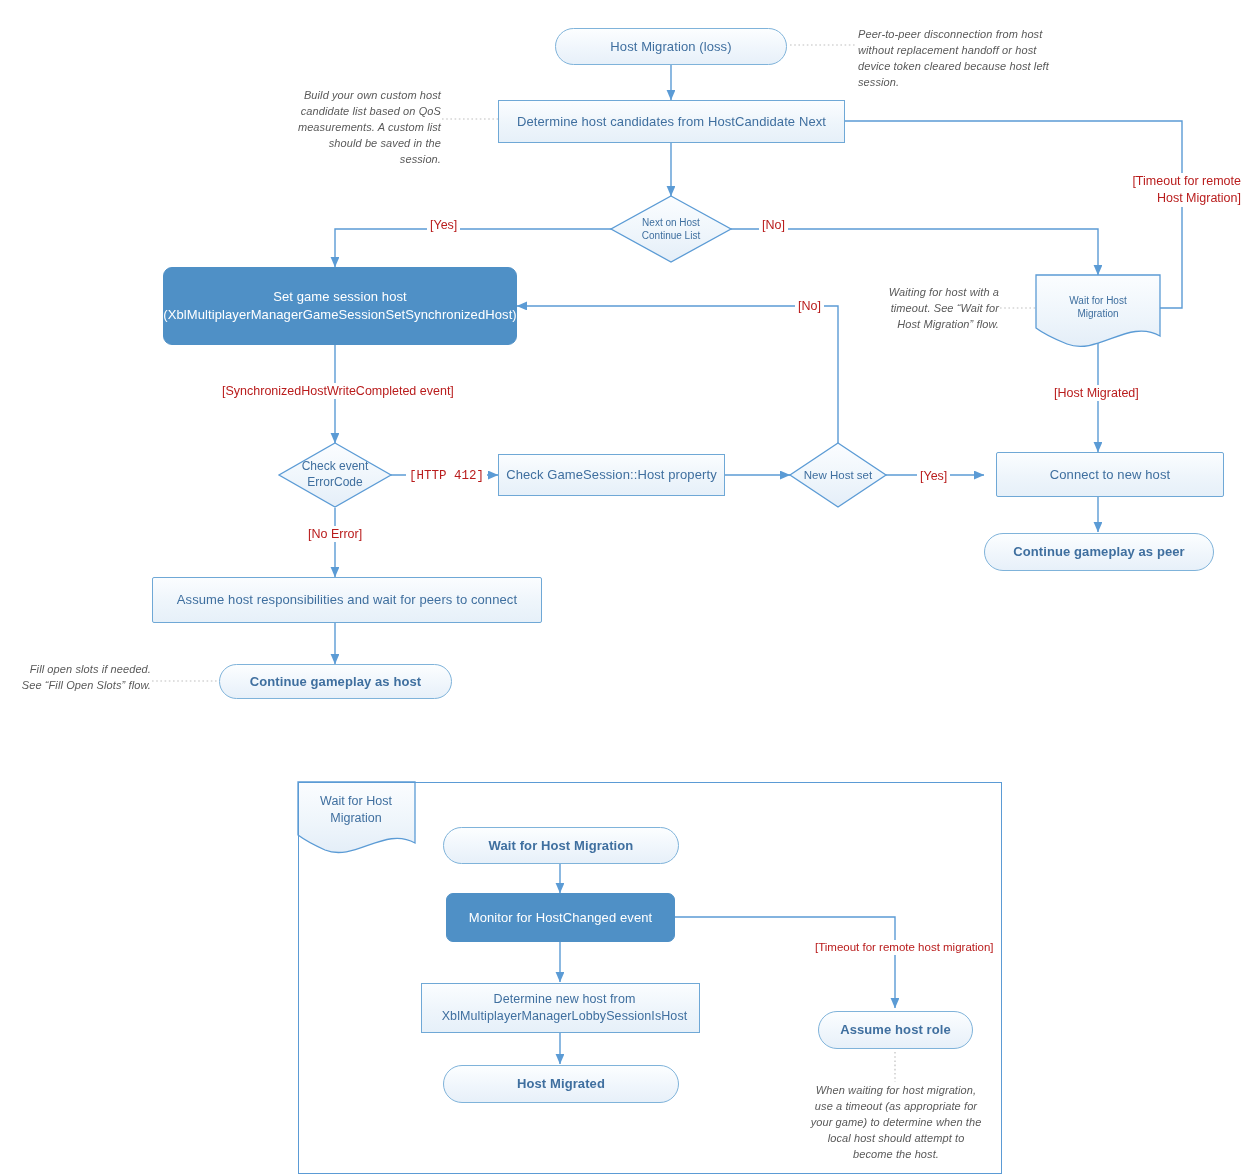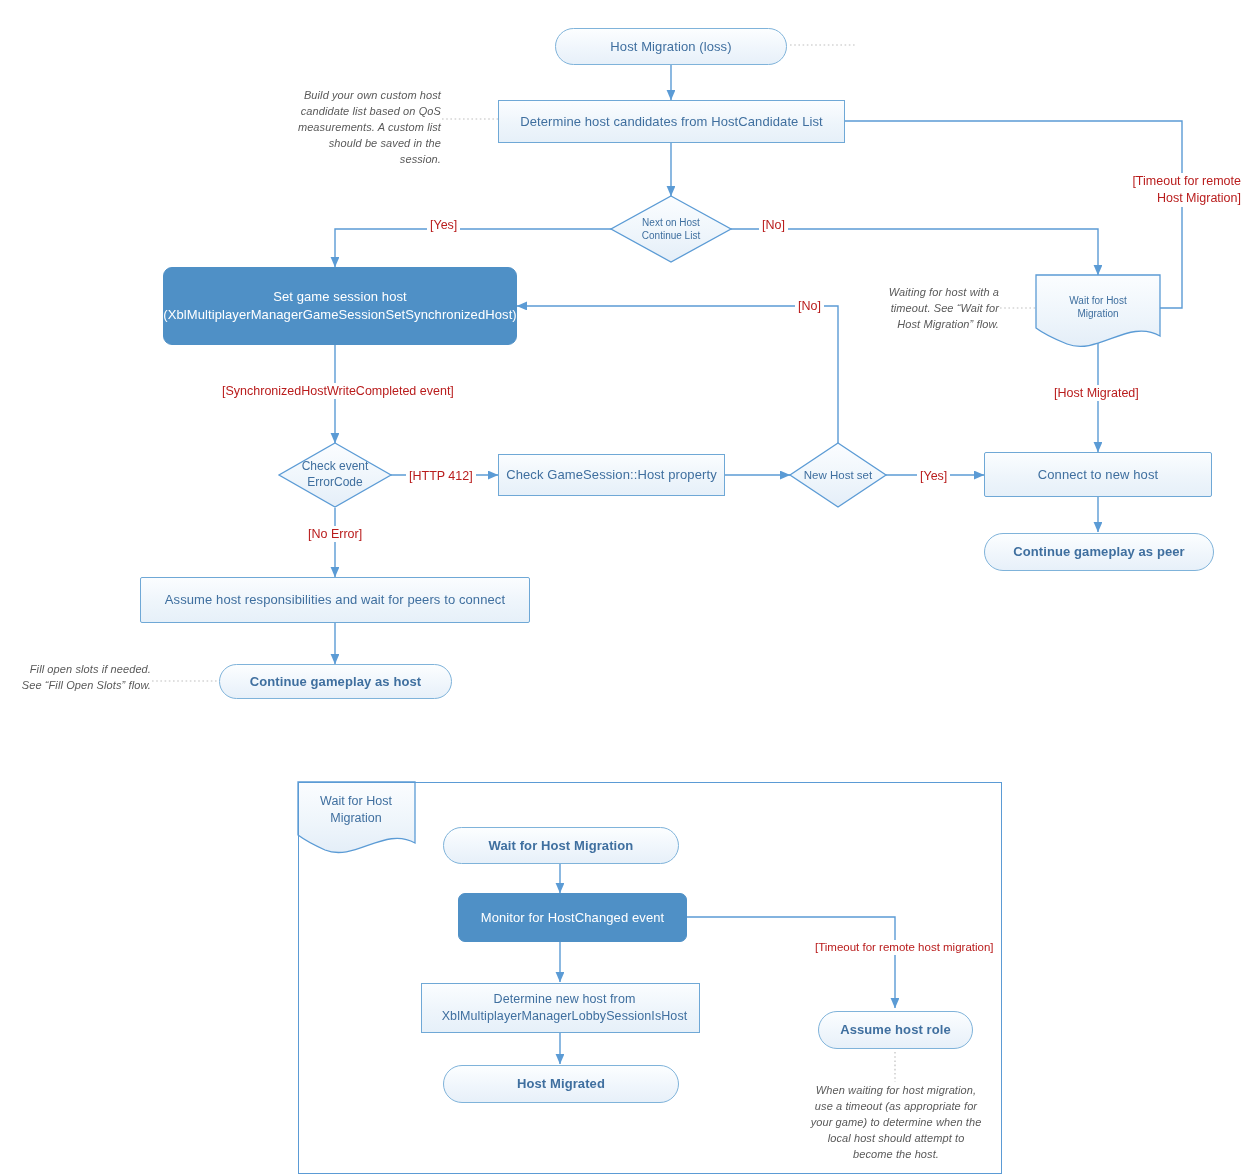--- a/index.html
+++ b/index.html
@@ -36,21 +36,21 @@
     color: #3f6f9f;
     font-size: 13px;
     line-height: 1.35;
     letter-spacing: .1px;
   }
   
   .proc {
     border: 1px solid #6fa8d6;
     background: linear-gradient(to bottom, #fbfdff 0%, #eef5fb 55%, #e6f0f9 100%);
   }
-  .proc.rounded { border-radius: 2px; }
+  .proc.rounded { border-radius: 2px; margin-left: 12px; }
   
   .term {
     border: 1px solid #7fb3da;
     border-radius: 999px;
     background: linear-gradient(to bottom, #fcfeff 0%, #f0f6fc 55%, #e7f0f9 100%);
     font-weight: bold;
   }
   .term.plain { font-weight: normal; }
   
   .hl {
@@ -190,21 +190,21 @@
     <polygon points="671,196 731,229 671,262 611,229" fill="url(#boxgrad)" stroke="#5b9bd5" stroke-width="1.3"></polygon>
     <polygon points="335,443 391,475 335,507 279,475" fill="url(#boxgrad)" stroke="#5b9bd5" stroke-width="1.3"></polygon>
     <polygon points="838,443 886,475 838,507 790,475" fill="url(#boxgrad)" stroke="#5b9bd5" stroke-width="1.3"></polygon>
   </svg>
 
   <div class="node term plain" style="left:555px; top:28px; width:232px; height:37px;">
     <span>Host Migration (loss)</span>
   </div>
 
   <div class="node proc" style="left:498px; top:100px; width:347px; height:43px;">
-    <span>Determine host candidates from HostCandidate List</span>
+    <span>Determine host candidates from HostCandidate Next</span>
   </div>
 
   <div class="decision" style="left:611px; top:206px; width:120px; height:46px;">
     <span>
       <span>Next on Host</span><br>
       <span>Continue List</span>
     </span>
   </div>
 
   <div class="node hl" style="left:163px; top:267px; width:354px; height:78px; font-size:13px;">
@@ -256,49 +256,50 @@
 
   <div class="elabel" style="left:759px; top:217px;">[No]</div>
 
   <div class="elabel wrap" style="left:1118px; top:173px; width:120px; line-height:1.35;">
     <span>[Timeout for remote</span><br>
     <span>Host Migration]</span>
   </div>
 
   <div class="elabel" style="left:219px; top:383px;">[SynchronizedHostWriteCompleted event]</div>
 
-  <div class="elabel" style="left:406px; top:468px;">[HTTP 412]</div>
+  <div class="elabel" style="left:406px; top:468px;font-family:Liberation Mono, monospace;">[HTTP 412]</div>
 
   <div class="elabel" style="left:305px; top:526px;">[No Error]</div>
 
   <div class="elabel" style="left:795px; top:298px;">[No]</div>
 
   <div class="elabel" style="left:917px; top:468px;">[Yes]</div>
 
   <div class="elabel" style="left:1051px; top:385px;">[Host Migrated]</div>
 
+  <div class="note left" style="left:858px; top:27px; width:205px;">Peer-to-peer disconnection from host without replacement handoff or host device token cleared because host left session.</div>
 
   <div class="note right" style="left:285px; top:88px; width:156px;">Build your own custom host candidate list based on QoS measurements. A custom list should be saved in the session.</div>
 
   <div class="note right" style="left:885px; top:285px; width:114px;">Waiting for host with a timeout. See “Wait for Host Migration” flow.</div>
 
   <div class="note right" style="left:12px; top:662px; width:139px;">Fill open slots if needed. See “Fill Open Slots” flow.</div>
 
   <div class="container" style="left:298px; top:782px; width:702px; height:390px;"></div>
 
   <div class="subtitle-tab" style="left:296px; top:793px;">
     <span>Wait for Host</span><br>
     <span>Migration</span>
   </div>
 
   <div class="node term" style="left:443px; top:827px; width:236px; height:37px;">
     <span>Wait for Host Migration</span>
   </div>
 
-  <div class="node hl sharp" style="left:446px; top:893px; width:229px; height:49px;margin-left:12px;">
+  <div class="node hl sharp" style="left:446px; top:893px; width:229px; height:49px;">
     <span>Monitor for HostChanged event</span>
   </div>
 
   <div class="node proc" style="left:421px; top:983px; width:279px; height:50px; font-size:12.5px;padding-left:8px;">
     <span>
       <span>Determine new host from</span><br>
       <span>XblMultiplayerManagerLobbySessionIsHost</span>
     </span>
   </div>
 

